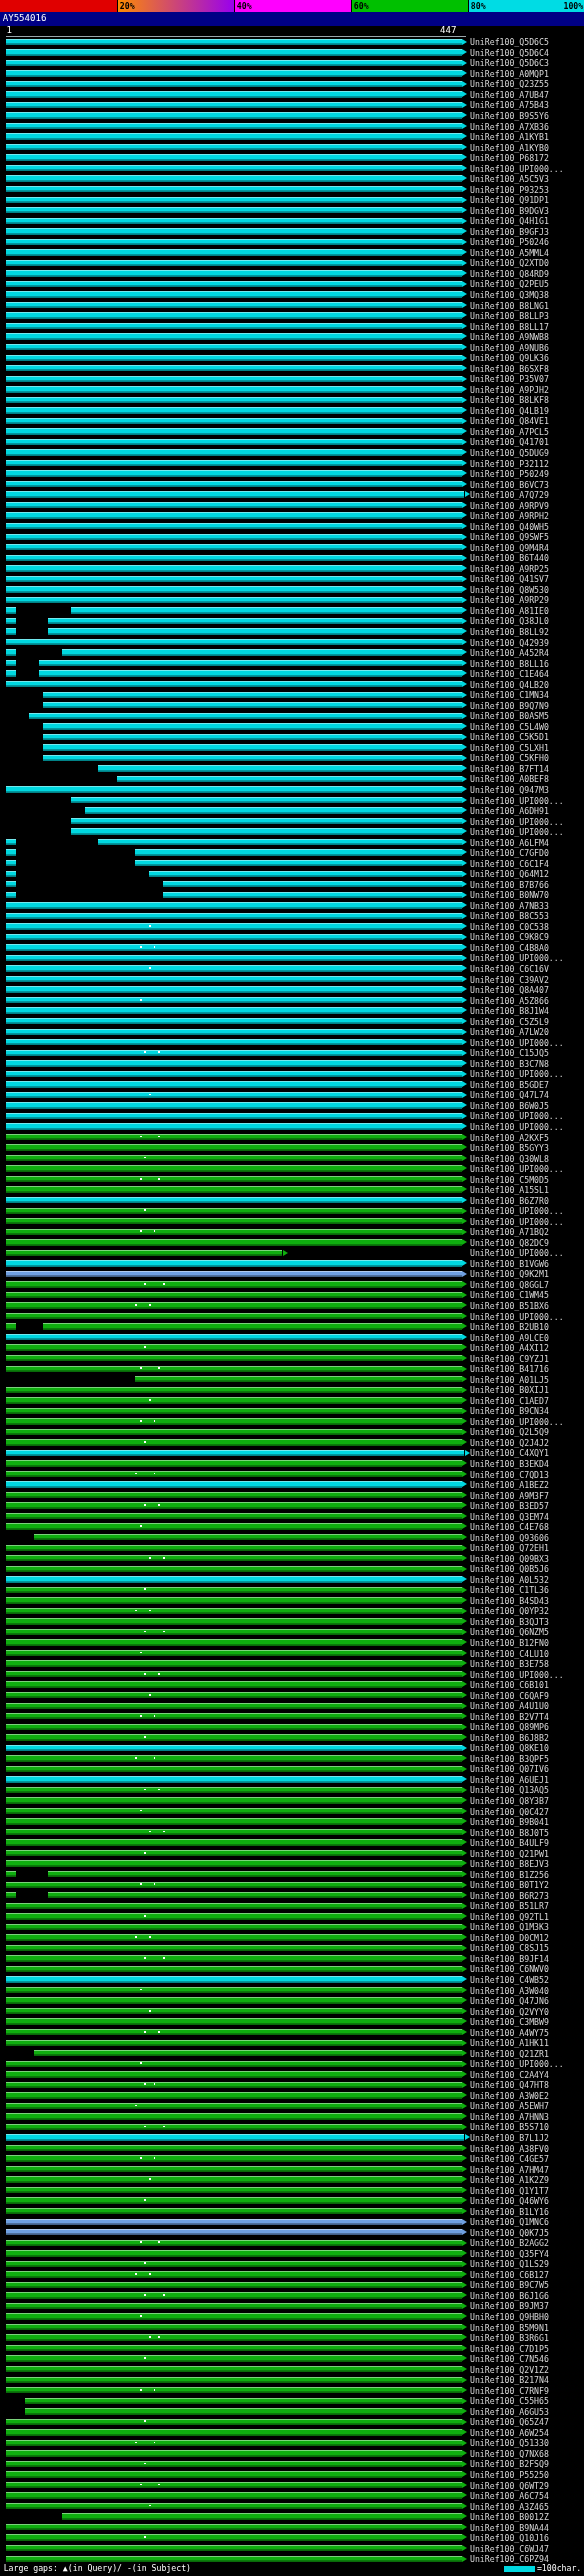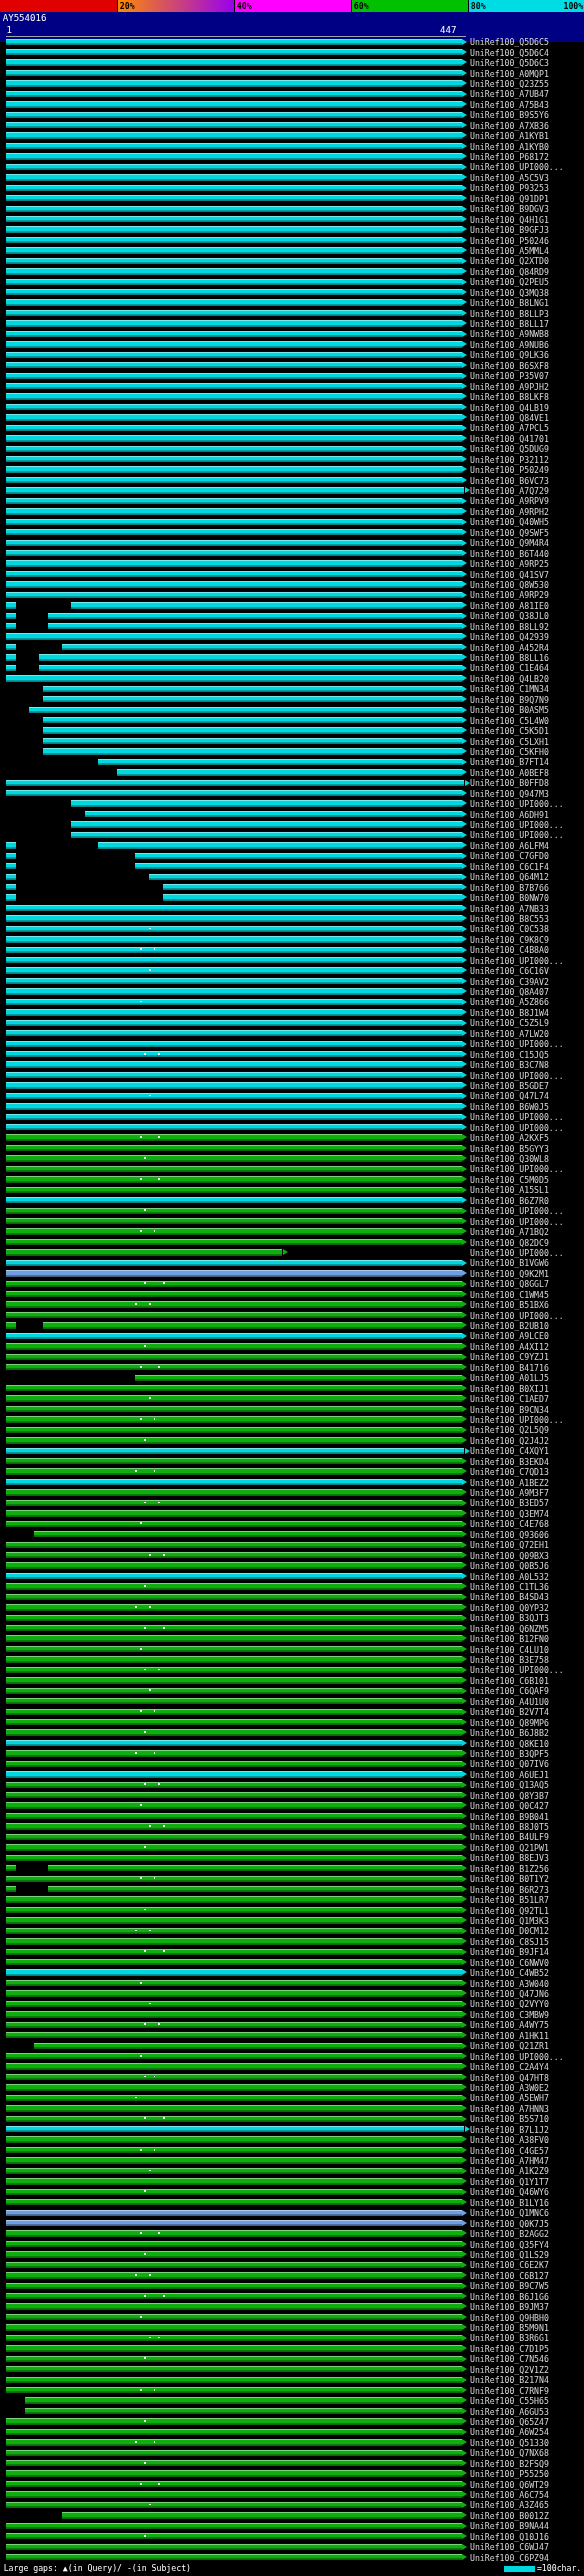--- a/index.html
+++ b/index.html
@@ -3,21 +3,21 @@
 <meta charset="utf-8">
 <style>
   html,body{margin:0;padding:0}
   body{width:585px;height:2576px;background:#000;position:relative;overflow:hidden;
        font-family:"DejaVu Sans Mono", monospace;}
   .scalebar{position:absolute;top:0;left:0;width:585px;height:12px;display:flex}
   .seg{flex:1;position:relative;height:12px}
   .seg-label{position:absolute;left:0;top:0;font-size:8.2px;line-height:12px;color:#000;
              border-left:0.9px solid #000;padding-left:1.8px;font-weight:bold}
   .seg-label.right{left:auto;right:1.8px;border-left:none}
-  .qheader{position:absolute;top:12px;left:0;width:585px;height:30px;background:#000085;
+  .qheader{position:absolute;top:12px;left:0;width:585px;height:14px;background:#000085;
            color:#fff;font-size:9.1px;line-height:12.8px;padding-left:2.7px;box-sizing:border-box}
   .ruler{position:absolute;top:25px;left:0;width:585px;height:12px;color:#fff;font-size:9.1px}
   .ruler .start{position:absolute;left:6.4px;top:0;line-height:11px}
   .ruler .end{position:absolute;left:440px;top:0;line-height:11px}
   .ruler .line{position:absolute;left:6.4px;width:460px;height:0.9px;bottom:0;background:#9aa6aa}
   .rows{position:absolute;top:37px;left:0;width:585px;height:2526px;display:flex;flex-direction:column}
   .row{flex:1;position:relative}
   .track{position:absolute;left:6.4px;width:460px;top:50%;height:6.4px;margin-top:-3.7px}
   .bar{position:absolute;top:0;height:6.4px;
        box-shadow:inset 0 0.9px rgba(255,255,255,.45), inset 0 -1.8px rgba(0,0,0,.4)}
@@ -632,28 +632,20 @@
     <div class="row">
       <div class="track">
         <div class="bar" style="left: 24%; width: 75%; background: rgb(0, 216, 224); color: rgb(0, 216, 224);">
           <div class="arrowhead"></div>
         </div>
       </div>
       <div class="lbl">UniRef100_A0BEF8</div>
     </div>
     <div class="row">
       <div class="track">
-        <div class="bar" style="left: 0%; width: 99.5%; background: rgb(0, 216, 224); color: rgb(0, 216, 224);">
-          <div class="arrowhead"></div>
-        </div>
-      </div>
-      <div class="lbl">UniRef100_B0FFD8</div>
-    </div>
-    <div class="row">
-      <div class="track">
         <div class="bar" style="left: 0%; width: 99%; background: rgb(0, 216, 224); color: rgb(0, 216, 224);">
           <div class="arrowhead"></div>
         </div>
       </div>
       <div class="lbl">UniRef100_Q947M3</div>
     </div>
     <div class="row">
       <div class="track">
         <div class="bar" style="left: 14%; width: 85%; background: rgb(0, 216, 224); color: rgb(0, 216, 224);">
           <div class="arrowhead"></div>
@@ -1852,28 +1844,20 @@
       <div class="lbl">UniRef100_Q35FY4</div>
     </div>
     <div class="row">
       <div class="track">
         <div class="bar" style="left: 0%; width: 99%; background: rgb(15, 174, 15); color: rgb(15, 174, 15);">
           <div class="arrowhead"></div>
         </div>
         <div class="dot" style="left: 30%;"></div>
       </div>
       <div class="lbl">UniRef100_Q1LS29</div>
-    </div>
-    <div class="row">
-      <div class="track">
-        <div class="bar" style="left: 0%; width: 99%; background: rgb(15, 174, 15); color: rgb(15, 174, 15);">
-          <div class="arrowhead"></div>
-        </div>
-      </div>
-      <div class="lbl">UniRef100_C6E2K7</div>
     </div>
     <div class="row">
       <div class="track">
         <div class="bar" style="left: 0%; width: 99%; background: rgb(15, 174, 15); color: rgb(15, 174, 15);">
           <div class="arrowhead"></div>
         </div>
         <div class="dot" style="left: 28%;"></div>
         <div class="dot" style="left: 31%;"></div>
       </div>
       <div class="lbl">UniRef100_C6B127</div>

